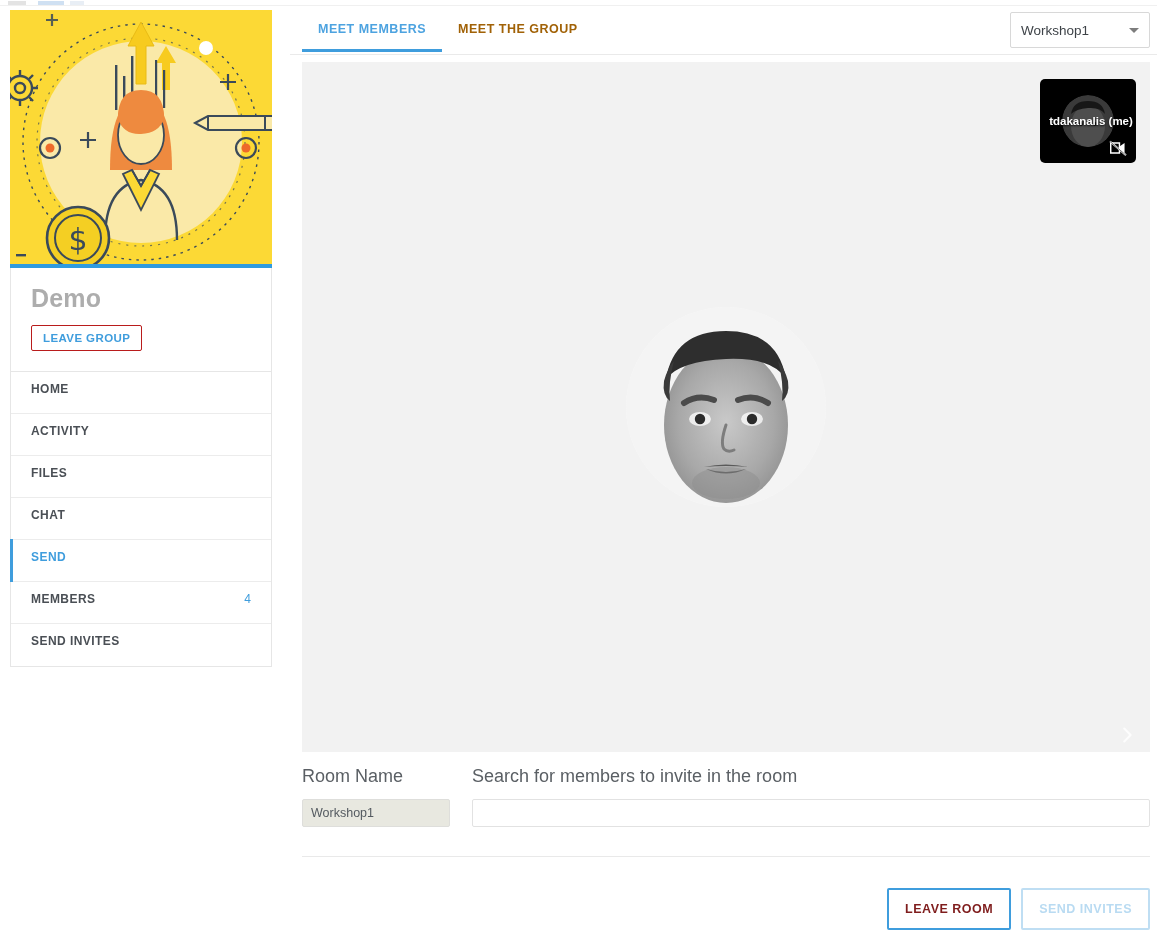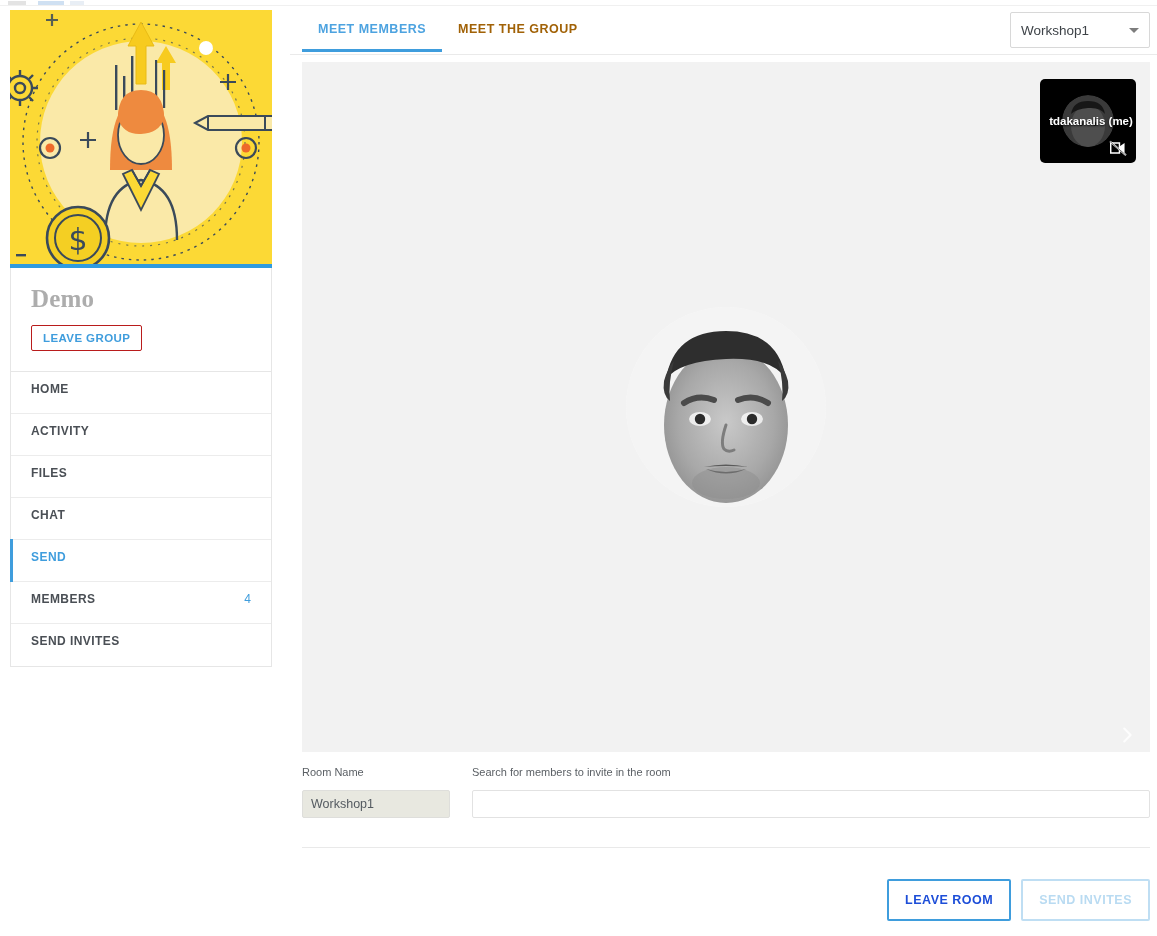--- a/index.html
+++ b/index.html
@@ -50,21 +50,20 @@
     background: #fff;
     padding: 18px 20px 20px 20px;
   }
   .group-title {
     font-size: 25px;
     font-weight: bold;
     color: #adadad;
     letter-spacing: .2px;
     margin: 0 0 14px 0;
     line-height: 1;
-    font-family: Liberation Serif, serif;
   }
   .leave-group-btn {
     display: inline-block;
     border: 1px solid #b91c1c;
     color: #3f9ddd;
     background: #fff;
     font-size: 11.5px;
     font-weight: bold;
     letter-spacing: .4px;
     padding: 6px 11px 6px 11px;
@@ -245,21 +244,21 @@
   }
 
   
   .form-row {
     display: flex;
     margin: 14px 7px 0 12px;
   }
   .field-room { width: 148px; margin-right: 22px; }
   .field-search { flex: 1; }
   .field-label {
-    font-size: 11px;
+    font-size: 18px;
     color: #5a5f64;
     margin-bottom: 12px;
     display: block;
     font-family: "Liberation Sans", sans-serif;
   }
   .input-disabled {
     width: 100%;
     height: 28px;
     background: #e8e8e0;
     border: 1px solid #dededb;
@@ -300,21 +299,21 @@
     background: #ffffff;
     border-radius: 2px;
     font-size: 12.5px;
     font-weight: bold;
     letter-spacing: .5px;
     cursor: pointer;
     font-family: "Liberation Sans", sans-serif;
   }
   .btn-leave-room {
     border: 2px solid #3f9ddd;
-    color: #1d4ed8;
+    color: #7f1d1d;
   }
   .btn-send-invites {
     border: 2px solid #bfdef3;
     color: #b9dbf2;
     cursor: default;
   }
 </style>
 </head>
 <body>
 

